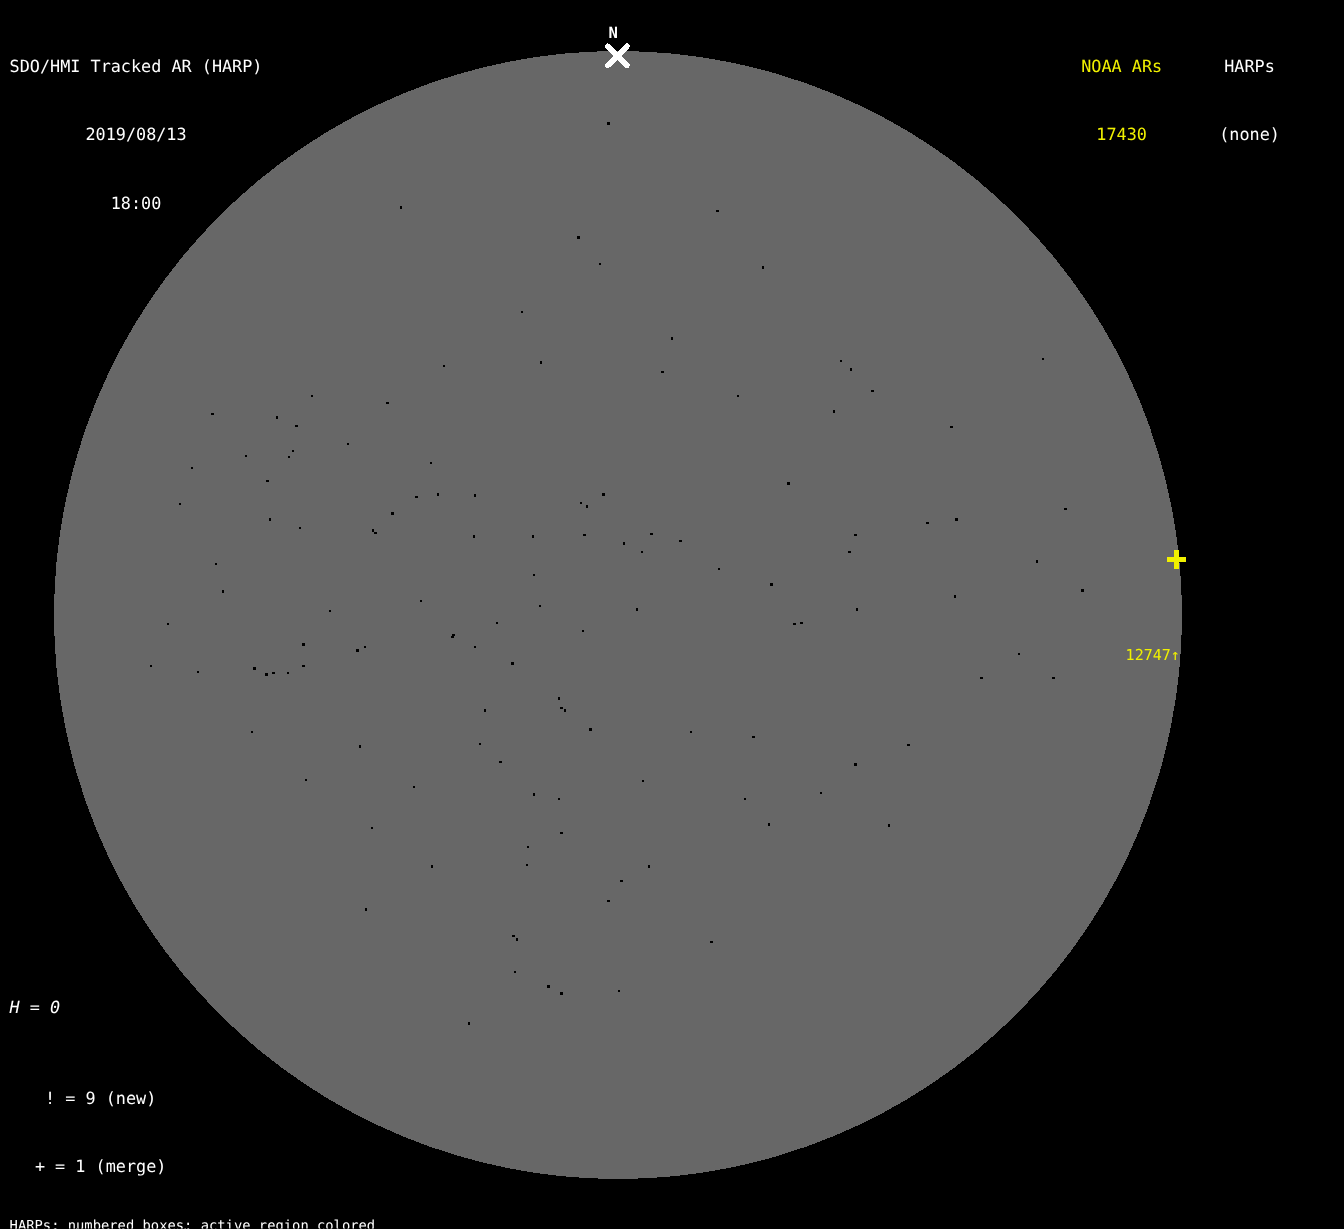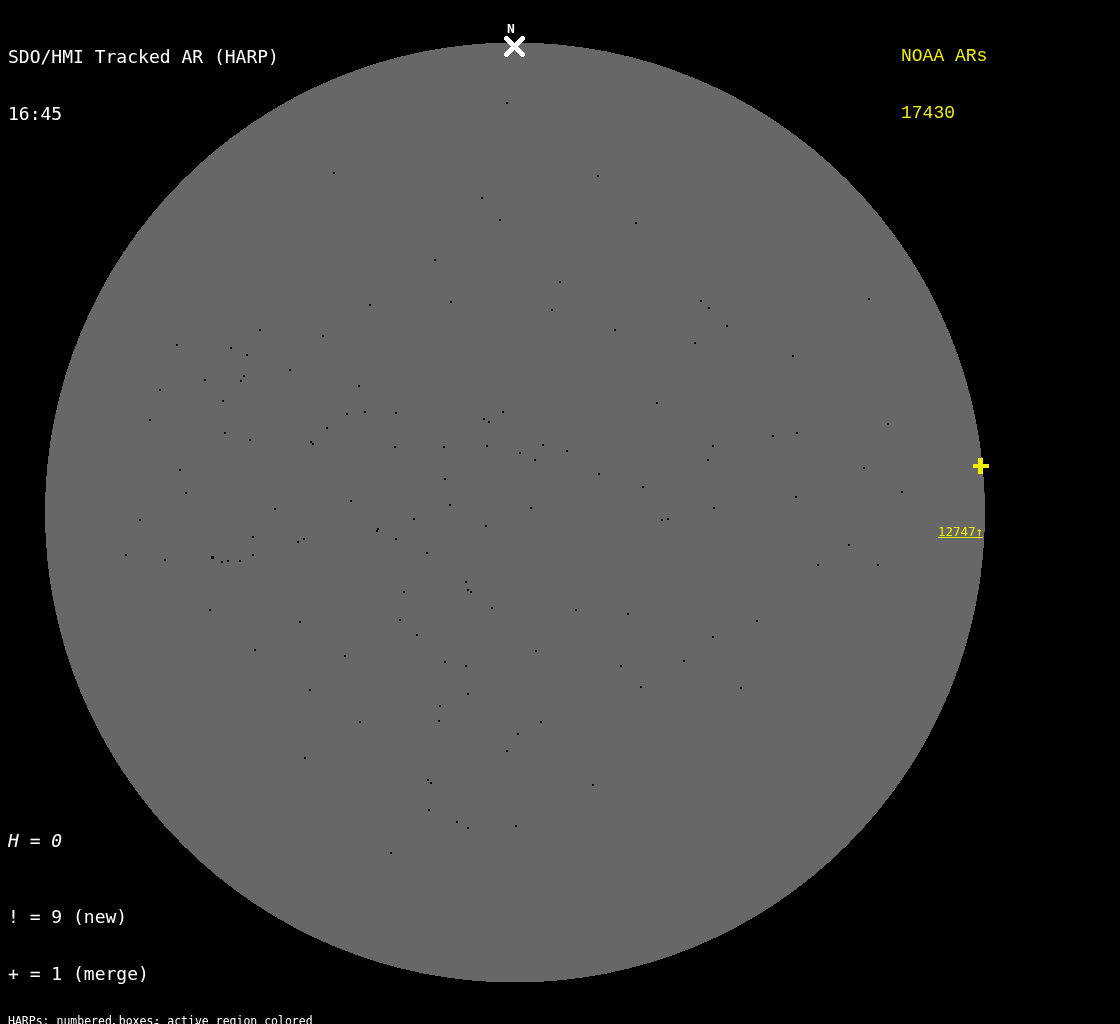--- a/index.html
+++ b/index.html
@@ -10,24 +10,24 @@
   }
   html,body{margin:0;padding:0;background:var(--bg);}
   .stage{
     position:relative;width:1120px;height:1024px;background:var(--bg);
     overflow:hidden;
     font-family:"DejaVu Sans Mono","Liberation Mono",monospace;
     color:var(--fg);
   }
   .stage svg{position:absolute;left:0;top:0;}
   .txt{position:absolute;white-space:pre;}
-  .big{font-size:18px;line-height:19px;letter-spacing:0px;}
+  .big{font-size:14px;line-height:19px;letter-spacing:0px;text-align:center;}
   .small{font-size:11.5px;line-height:12px;}
   .hdr-left{left:8px;top:9px;}
-  .corner-noaa{left:901px;top:9px;color:var(--accent);font-family:Liberation Mono, monospace;}
+  .corner-noaa{left:901px;top:9px;color:var(--accent);}
   .corner-harps{left:1016px;top:9px;}
   .legend-h{left:8px;top:831px;font-style:italic;}
   .legend-list{left:8px;top:869px;}
   .footer{left:8px;top:991px;}
   .n-label{font-size:13px;font-weight:bold;top:21px;transform:translateX(-50%);}
   .ar-label{font-size:12.5px;color:var(--accent);}
 </style>
 </head>
 <body>
 
@@ -171,31 +171,36 @@
       <line x1="522.5" y1="38.5" x2="506.5" y2="54.5" stroke-width="4.5"></line>
     </g>
     <g stroke="var(--accent)" stroke-linecap="butt">
       <line x1="972.5" y1="466" x2="988.5" y2="466" stroke-width="4.5"></line>
       <line x1="980.5" y1="458" x2="980.5" y2="474" stroke-width="4.5"></line>
     </g>
   </svg>
 
   <div class="txt big hdr-left">
     <div>SDO/HMI Tracked AR (HARP)</div>
-    <div>16:45</div>
+    <div>2019/08/13</div>
+    <div>18:00</div>
   </div>
 
   <div class="txt big corner-noaa">
     <div>NOAA ARs</div>
     <div>17430</div>
   </div>
+  <div class="txt big corner-harps">
+    <div>HARPs</div>
+    <div>(none)</div>
+  </div>
 
   <div class="txt n-label" id="north-label" style="left: 511px; top: 21px;">N</div>
 
-  <div class="txt ar-label" id="ar-label" style="left: 938px; top: 524px; text-decoration: underline;">12747↑</div>
+  <div class="txt ar-label" id="ar-label" style="left: 938px; top: 538px;">12747↑</div>
 
   <div class="txt big legend-h">H = 0</div>
   <div class="txt big legend-list">
     <div>! = 9 (new)</div>
     <div>+ = 1 (merge)</div>
     <div>( = 0 (pad before)</div>
     
     
     
   </div>

